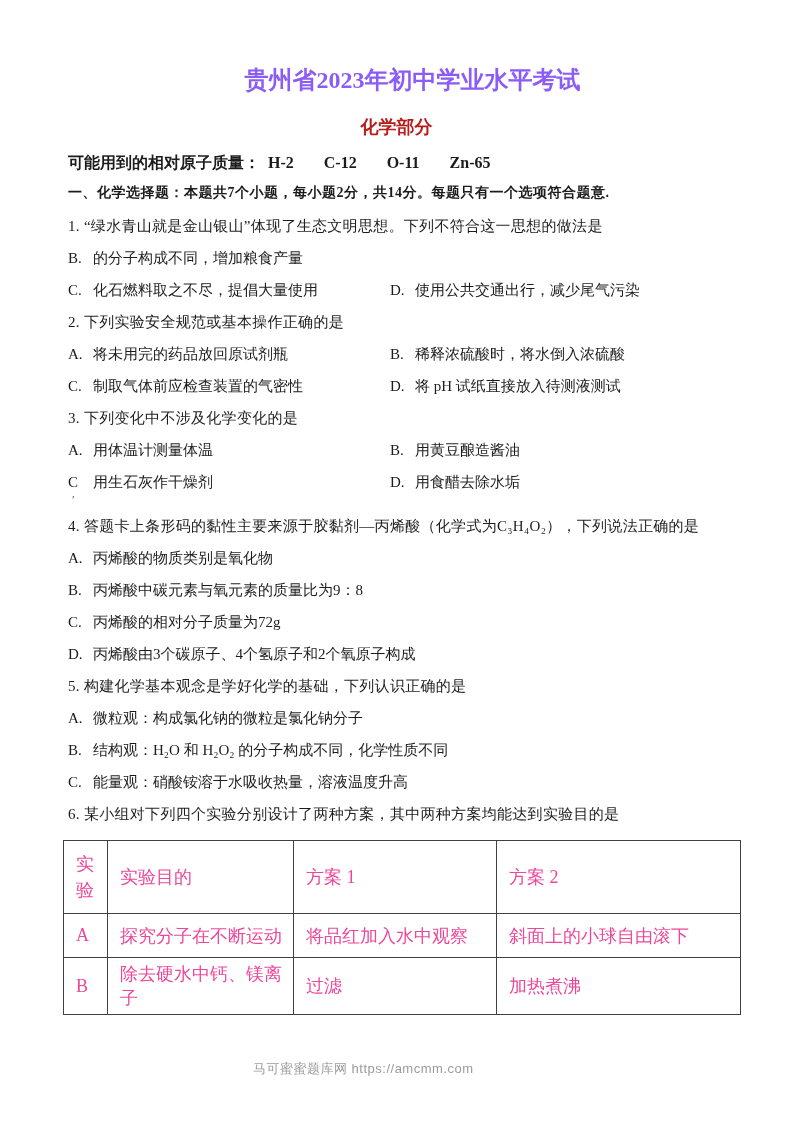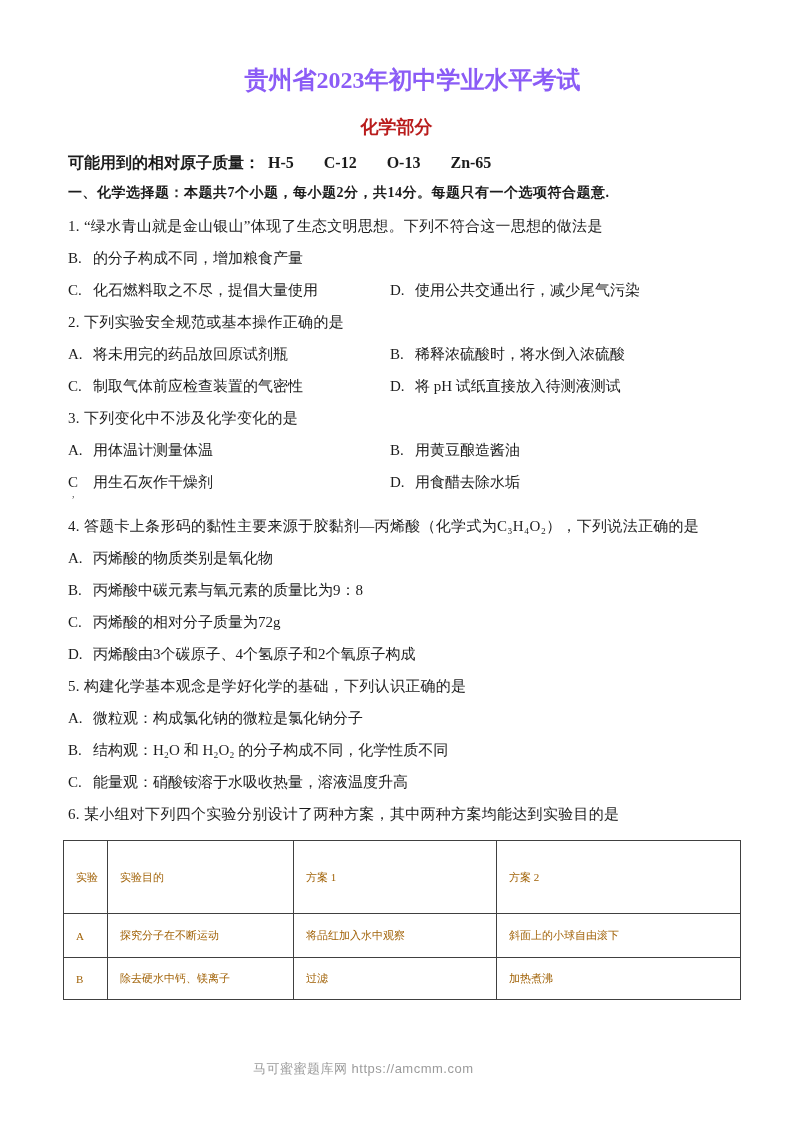--- a/index.html
+++ b/index.html
@@ -68,22 +68,22 @@
     font-size: 10px;
     color: #444;
   }
   .formula-line { font-size: 15px; }
   table.exp {
     margin-top: 16px;
     margin-left: -5px;
     border-collapse: collapse;
     width: 677px;
     table-layout: fixed;
-    font-size: 11px;
-    color: #a16207;
+    font-size: 18px;
+    color: #ec4899;
     font-family: Liberation Serif, serif;
   }
   table.exp th, table.exp td {
     border: 1px solid #404040;
     font-weight: normal;
     text-align: left;
     padding: 4px 8px 4px 12px;
     vertical-align: middle;
     overflow: hidden;
   }
@@ -105,21 +105,21 @@
 <body>
 
 <div class="page">
 
   <h1 class="title">贵州省2023年初中学业水平考试</h1>
   <h2 class="subtitle">化学部分</h2>
 
   <div class="content">
 
     <div class="atomic">
-      <span>可能用到的相对原子质量：</span><span class="am first">H-5</span><span class="am">C-12</span><span class="am">O-13</span><span class="am">Zn-65</span>
+      <span>可能用到的相对原子质量：</span><span class="am first">H-2</span><span class="am">C-12</span><span class="am">O-11</span><span class="am">Zn-65</span>
     </div>
 
     <div class="section-heading">一、化学选择题：本题共7个小题，每小题2分，共14分。每题只有一个选项符合题意.</div>
 
     <div>
       <div class="row stem">1. “绿水青山就是金山银山”体现了生态文明思想。下列不符合这一思想的做法是</div>
       <div class="row optrow">
         <div class="opt"><span class="olab">B.</span><span>的分子构成不同，增加粮食产量</span></div>
       </div>
       <div class="row optrow">

